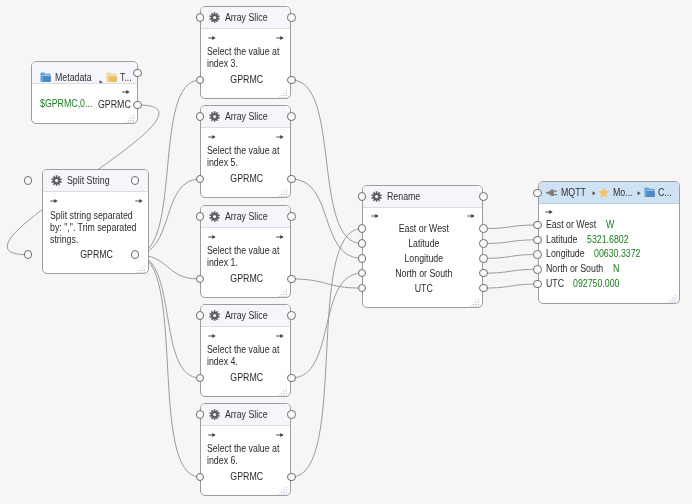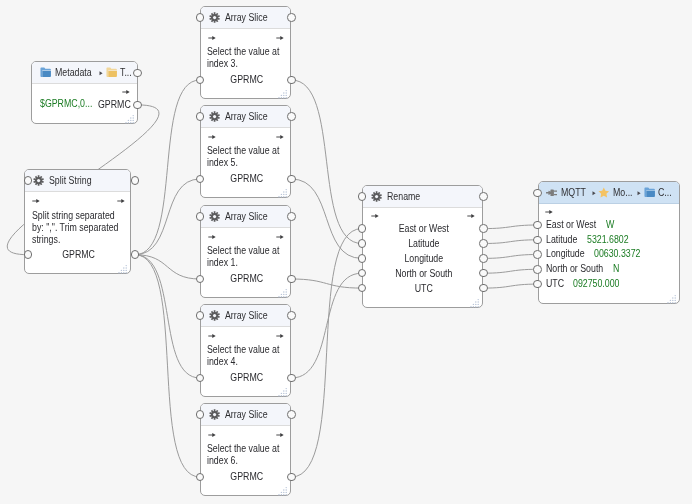--- a/index.html
+++ b/index.html
@@ -49,21 +49,21 @@
         <path d="M291.4,477.0 C349.1,477.0 304.1,228.6 361.8,228.6"></path>
         <path d="M483.4,228.6 C511.9,228.6 509.1,225.0 537.6,225.0"></path>
         <path d="M483.4,243.5 C511.9,243.5 509.1,239.8 537.6,239.8"></path>
         <path d="M483.4,258.4 C511.9,258.4 509.1,254.5 537.6,254.5"></path>
         <path d="M483.4,273.2 C511.9,273.2 509.1,269.3 537.6,269.3"></path>
         <path d="M483.4,288.1 C511.9,288.1 509.1,284.1 537.6,284.1"></path>
       </g>
 </svg>
 
 <div class="node" style="left:30.6px;top:61.2px;width:107px;height:63.1px;">
-      <div class="nhdr" style="padding-left:8.8px;">
+      <div class="nhdr" style="padding-left:8.8px;align-items:flex-end;">
         <span class="crumb">
           <span class="ico" style="margin-right:3.4px;">
             <svg width="11.4" height="10.4" viewBox="0 0 22.8 20.8">
               <path d="M0.9 2.6a1.7 1.7 0 0 1 1.7-1.7h6.0l2.1 2.4h9.3a1.7 1.7 0 0 1 1.7 1.7v1.4H4.6v13.4H2.6A1.7 1.7 0 0 1 0.9 18.1z" fill="#6aa3d8"></path>
               <path d="M4.6 7.3h17.3a0 0 0 0 1 0 0v10.8a1.7 1.7 0 0 1-1.7 1.7H4.6z" fill="#4a8ac4"></path>
             </svg>
           </span>
           <span class="ntitle">Metadata</span>
         </span>
         <span class="sep">
@@ -97,21 +97,21 @@
             <circle cx="4.4" cy="7.4" r="0.72"></circle>
             <circle cx="9.2" cy="9.8" r="0.72"></circle>
             <circle cx="6.8" cy="9.8" r="0.72"></circle>
             <circle cx="4.4" cy="9.8" r="0.72"></circle>
             <circle cx="2.0" cy="9.8" r="0.72"></circle>
           </g>
         </svg></span>
     </div>
     <span class="port" style="left:133.29999999999998px;top:68.5px;"></span>
     <span class="port" style="left:133.29999999999998px;top:100.60000000000001px;"></span>
-    <div class="node" style="left:24px;top:169.1px;width:107.2px;height:105.2px;">
+    <div class="node" style="left:42px;top:169.1px;width:107.2px;height:105.2px;">
       <div class="nhdr" style="padding-left:8px;">
         <span class="ico" style="margin-right:5px;">
           <svg width="11.2" height="11.2" viewBox="0 0 20 20">
             <path d="M8.64,3.54L8.40,0.64L11.60,0.64L11.36,3.54A6.6,6.6 0 0 1 12.70,3.98L12.70,3.98L14.21,1.48L16.80,3.37L14.90,5.57A6.6,6.6 0 0 1 15.72,6.71L15.72,6.71L18.41,5.58L19.40,8.63L16.56,9.30A6.6,6.6 0 0 1 16.56,10.70L16.56,10.70L19.40,11.37L18.41,14.42L15.72,13.29A6.6,6.6 0 0 1 14.90,14.43L14.90,14.43L16.80,16.63L14.21,18.52L12.70,16.02A6.6,6.6 0 0 1 11.36,16.46L11.36,16.46L11.60,19.36L8.40,19.36L8.64,16.46A6.6,6.6 0 0 1 7.30,16.02L7.30,16.02L5.79,18.52L3.20,16.63L5.10,14.43A6.6,6.6 0 0 1 4.28,13.29L4.28,13.29L1.59,14.42L0.60,11.37L3.44,10.70A6.6,6.6 0 0 1 3.44,9.30L3.44,9.30L0.60,8.63L1.59,5.58L4.28,6.71A6.6,6.6 0 0 1 5.10,5.57L5.10,5.57L3.20,3.37L5.79,1.48L7.30,3.98A6.6,6.6 0 0 1 8.64,3.54Z" fill="#5c5c5e"></path>
             <circle cx="10" cy="10" r="2.8" fill="#f4f6fb"></circle>
           </svg>
         </span>
         <span class="ntitle">Split String</span>
       </div>
       <span class="arrow" style="left:6.6px;top:27.9px;"><svg width="8" height="6" viewBox="0 0 8 6">

